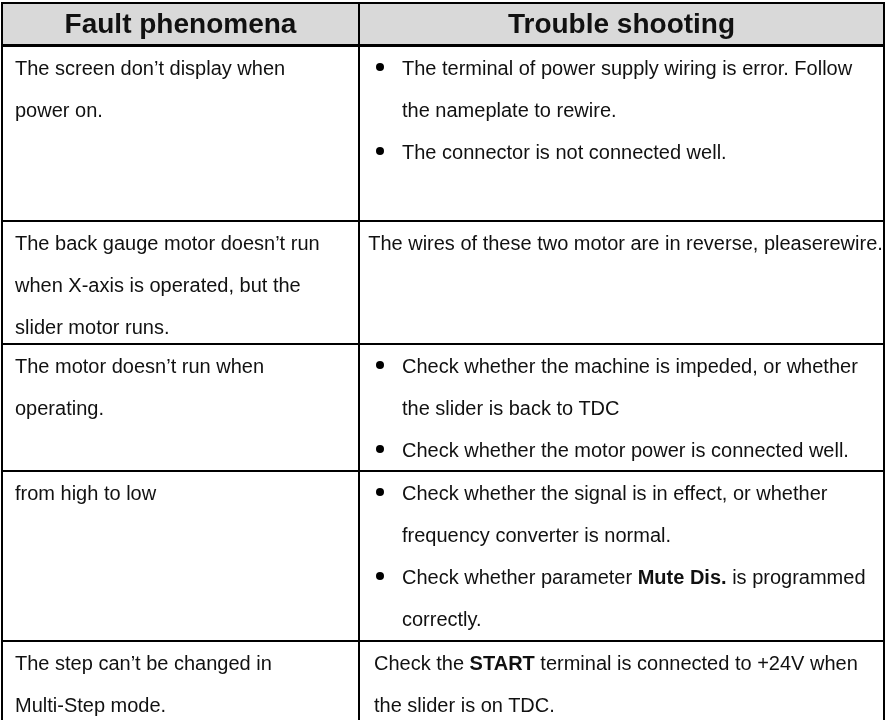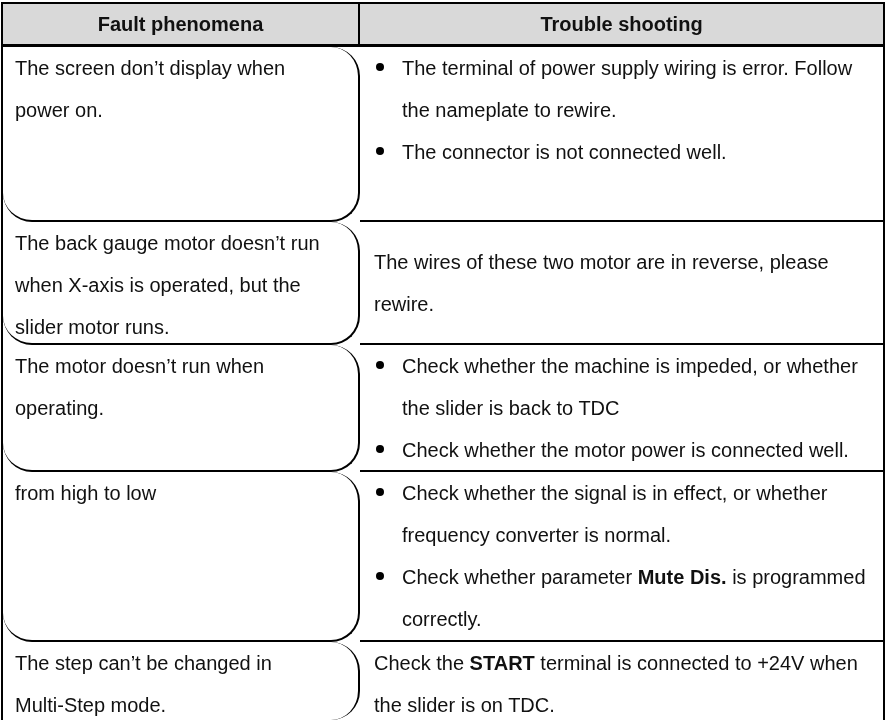--- a/index.html
+++ b/index.html
@@ -38,29 +38,29 @@
     overflow: hidden;
   }
   .c0 { border-right: 2px solid var(--border, #000000); }
   .last { border-bottom: none; }
   .hdr {
     background: var(--hdr-bg, #d9d9d9);
     display: flex;
     align-items: center;
     justify-content: center;
     font-weight: bold;
-    font-size: 20px;
+    font-size: 28px;
   }
   .hdr.c0 { border-bottom-width: 3px; }
   .hdr.c1 { border-bottom-width: 3px; }
-  .fault   { padding: 0 8px 16px 12px; border-radius: 29px; }
+  .fault   { padding: 0 8px 16px 12px; }
   .trouble { padding: 0 6px 0 14px; }
   .vcenter {
     display: flex;
-    flex-direction: column;
+    flex-direction: row;
     justify-content: center;
   }
   .line {
     position: relative;
     font-size: 20px;
     line-height: 42px;
     white-space: nowrap;
   }
   .line.bullet, .line.indent { padding-left: 28px; }
   .dot {

